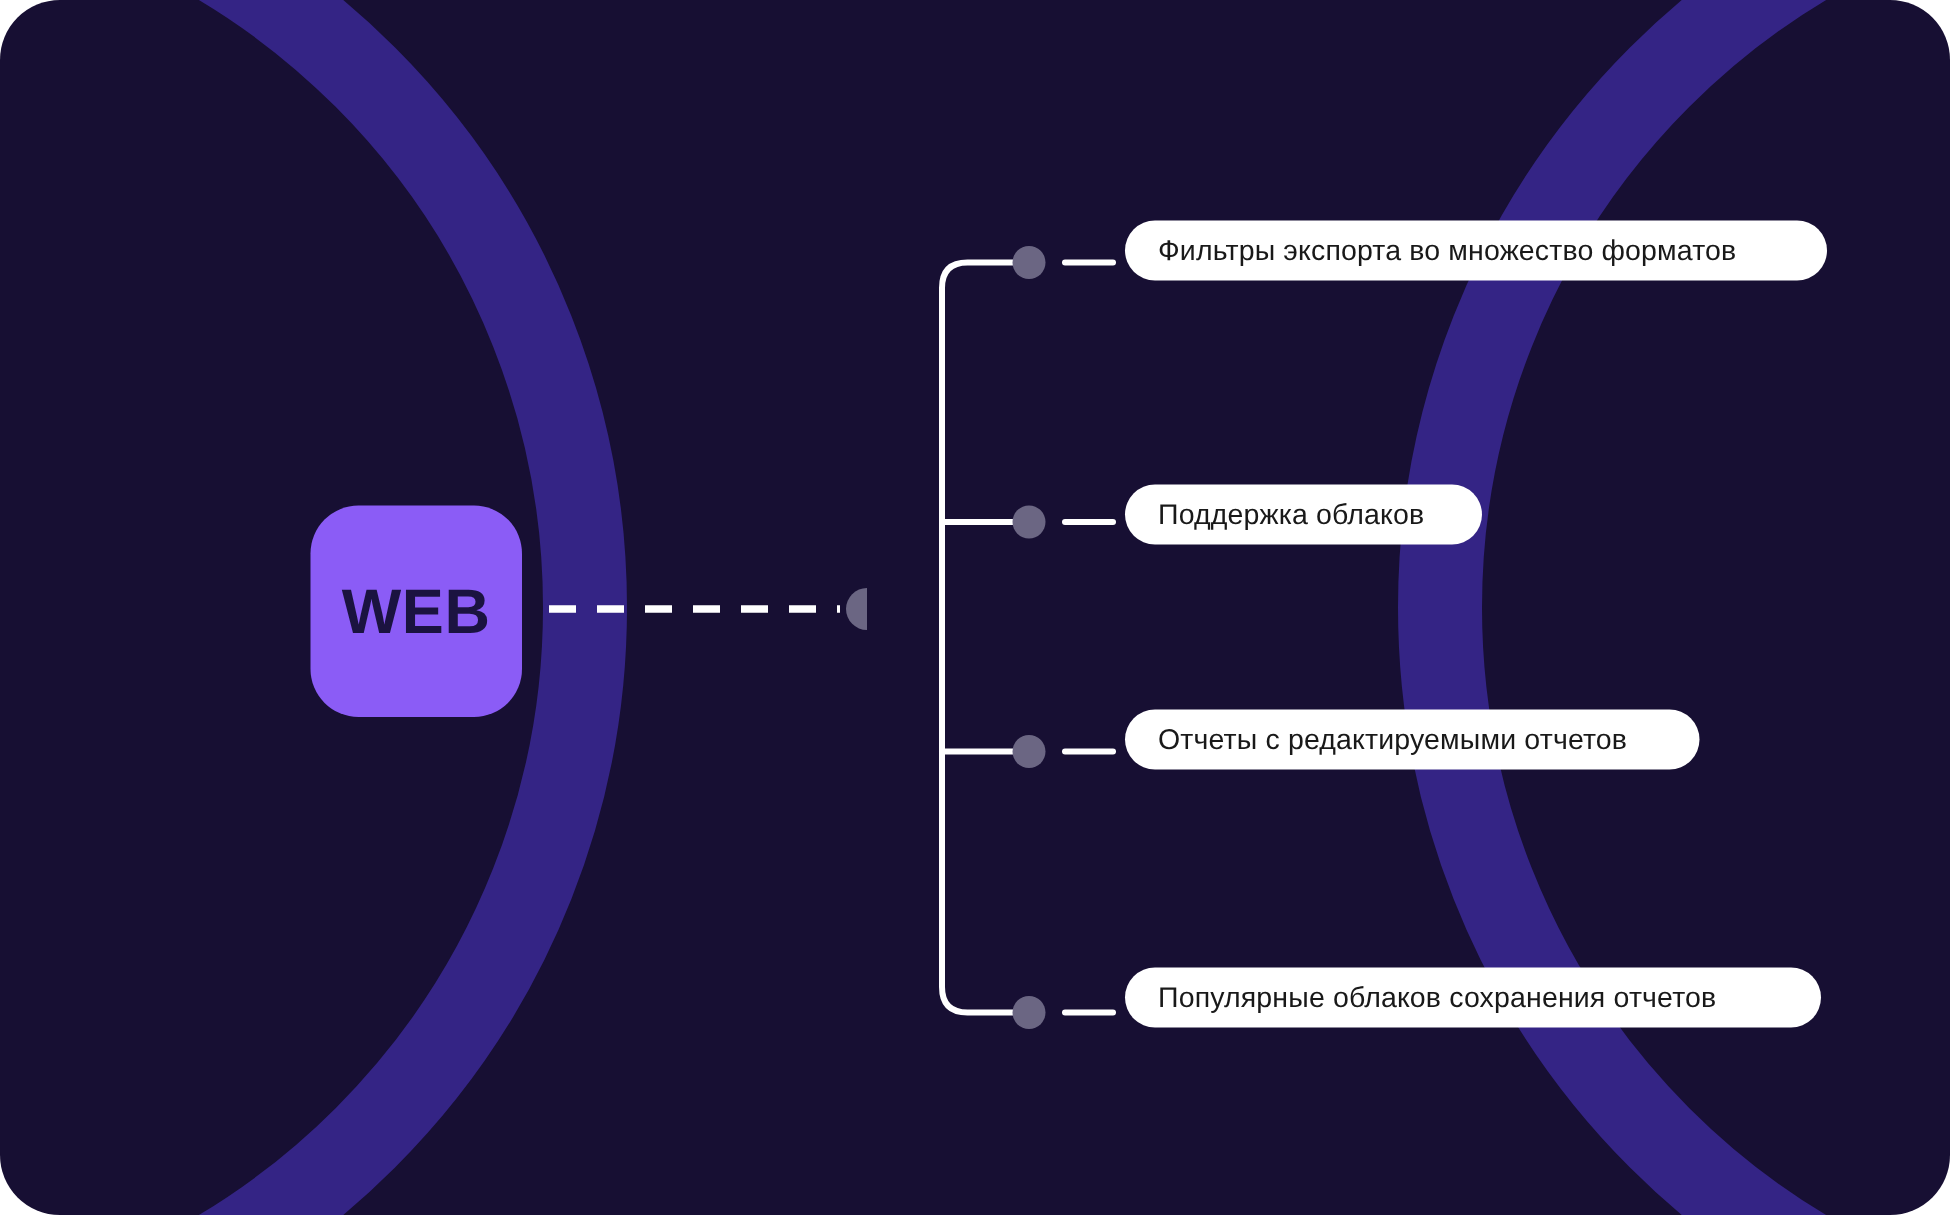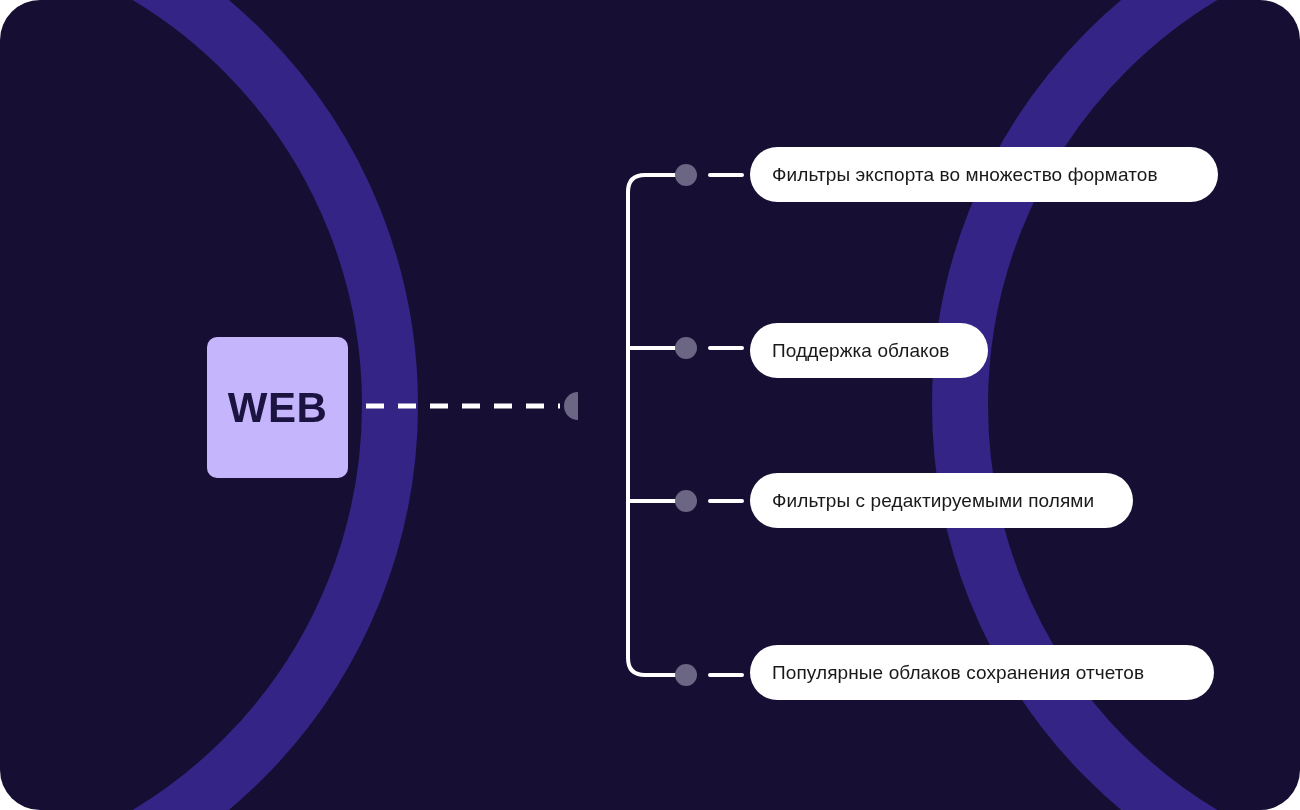--- a/index.html
+++ b/index.html
@@ -33,22 +33,22 @@
     pointer-events: none;
   }
 
   
   #web-node {
     position: absolute;
     left: 207px;
     top: 337px;
     width: 141px;
     height: 141px;
-    background: #c4b5fd;
-    border-radius: 10px;
+    background: #8b5cf6;
+    border-radius: 32px;
     display: flex;
     align-items: center;
     justify-content: center;
   }
   #web-node .web-label {
     font-size: 42px;
     font-weight: bold;
     letter-spacing: 0.5px;
     color: #1B1340;
     line-height: 1;
@@ -59,21 +59,21 @@
   #connectors {
     position: absolute;
     left: 0; top: 0;
     width: 1300px;
     height: 810px;
   }
 
   
   .leaf-card {
     position: absolute;
-    height: 55px;
+    height: 40px;
     background: #FFFFFF;
     border-radius: 28px;
     display: flex;
     align-items: center;
     box-sizing: border-box;
     padding: 0 22px;
   }
   .leaf-card .leaf-label {
     font-size: 19px;
     color: #191919;
@@ -125,19 +125,19 @@
     <span class="web-label">WEB</span>
   </div>
 
   <div class="leaf-card" id="leaf-card-0">
     <span class="leaf-label">Фильтры экспорта во множество форматов</span>
   </div>
   <div class="leaf-card" id="leaf-card-1">
     <span class="leaf-label">Поддержка облаков</span>
   </div>
   <div class="leaf-card" id="leaf-card-2">
-    <span class="leaf-label">Фильтры с редактируемыми полями</span>
+    <span class="leaf-label">Отчеты с редактируемыми отчетов</span>
   </div>
   <div class="leaf-card" id="leaf-card-3">
     <span class="leaf-label">Популярные облаков сохранения отчетов</span>
   </div>
 
 </div>
 
 </body></html>

